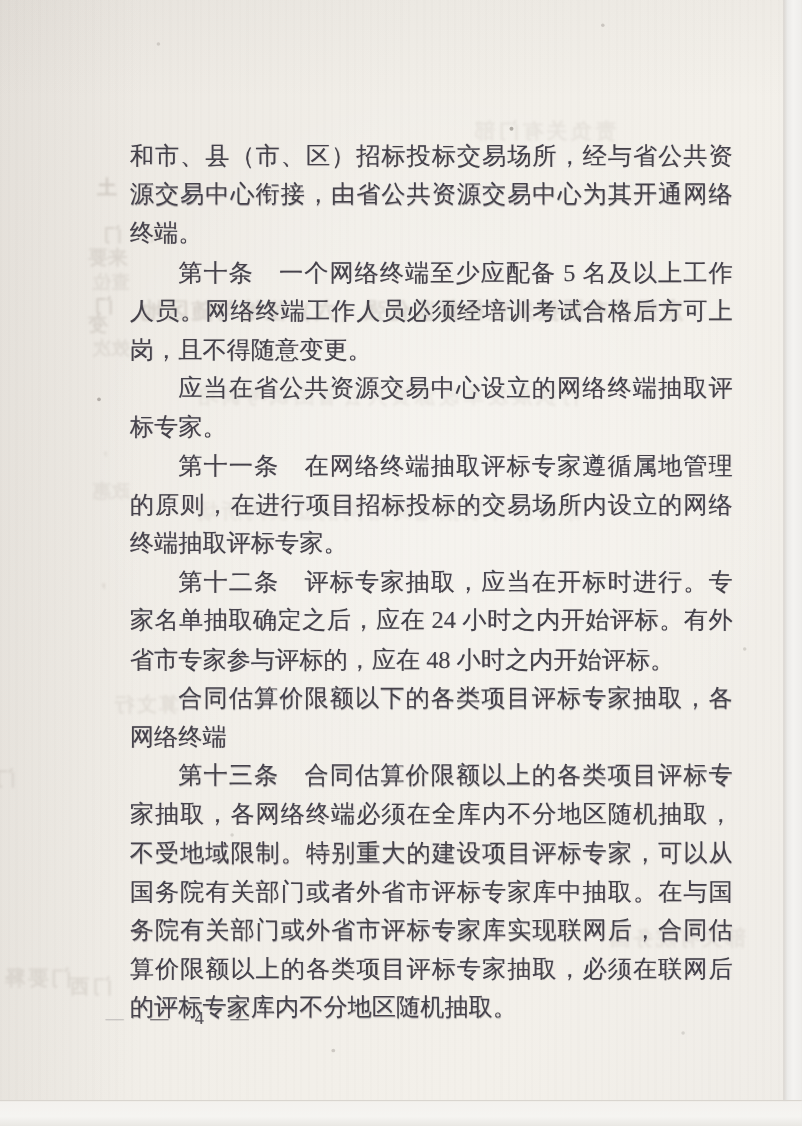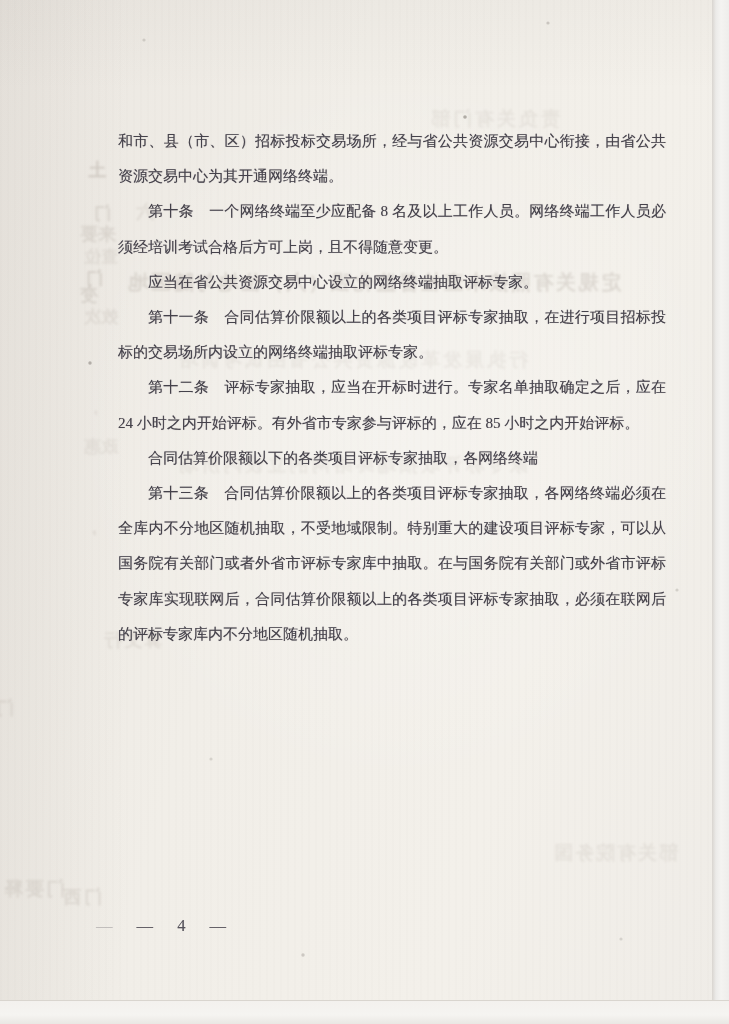--- a/index.html
+++ b/index.html
@@ -9,21 +9,21 @@
     background:
       radial-gradient(ellipse 70% 55% at 55% 42%, rgba(255,255,255,0.28), rgba(255,255,255,0) 65%),
       linear-gradient(to right, rgba(110,100,92,0.06) 0, rgba(110,100,92,0) 130px),
       linear-gradient(to bottom, rgba(110,100,92,0.04) 0, rgba(110,100,92,0) 90px),
       repeating-linear-gradient(90deg, rgba(80,70,60,0.012) 0 2px, rgba(0,0,0,0) 2px 7px),
       linear-gradient(105deg,#ebe7e1 0%, #f1eee8 38%, #f3f0ea 70%, #efece7 100%);
   }
   
   .doc-body{
     position:absolute;left:118px;top:124px;width:548px;
-    color:#45424b;font-size:15px;line-height:35.2px;
+    color:#45424b;font-size:22px;line-height:35.2px;
     text-align:justify;text-justify:inter-character;
     text-shadow:0.3px 0.3px 0.7px rgba(70,64,76,0.45);
   }
   .para{margin:0;}
   .para.indent{text-indent:2em;}
   
   .page-number{position:absolute;left:96px;top:916px;font-size:16.5px;color:#55525a;
     letter-spacing:2px;text-shadow:0.3px 0.3px 0.6px rgba(80,75,85,0.35);}
   .page-number .ghost-dash{opacity:0.32;margin-right:22px;filter:blur(0.4px);}
   .page-number .label{word-spacing:16px;}
@@ -93,24 +93,24 @@
       <span class="g-l8">，</span>
       <span class="g-l9">政惠</span>
       <span class="g-l10">，</span>
       <span class="g-l11">算文行</span>
       <span class="g-l12">门</span>
       <span class="g-l13">门西</span>
     </div>
 
   <div class="doc-body" id="doc-body">
       <p class="para">和市、县（市、区）招标投标交易场所，经与省公共资源交易中心衔接，由省公共资源交易中心为其开通网络终端。</p>
-      <p class="para indent">第十条　一个网络终端至少应配备 8 名及以上工作人员。网络终端工作人员必须经培训考试合格后方可上岗，且不得随意变更。</p>
+      <p class="para indent">第十条　一个网络终端至少应配备 5 名及以上工作人员。网络终端工作人员必须经培训考试合格后方可上岗，且不得随意变更。</p>
       <p class="para indent">应当在省公共资源交易中心设立的网络终端抽取评标专家。</p>
-      <p class="para indent">第十一条　合同估算价限额以上的各类项目评标专家抽取，在进行项目招标投标的交易场所内设立的网络终端抽取评标专家。</p>
-      <p class="para indent">第十二条　评标专家抽取，应当在开标时进行。专家名单抽取确定之后，应在 24 小时之内开始评标。有外省市专家参与评标的，应在 85 小时之内开始评标。</p>
+      <p class="para indent">第十一条　在网络终端抽取评标专家遵循属地管理的原则，在进行项目招标投标的交易场所内设立的网络终端抽取评标专家。</p>
+      <p class="para indent">第十二条　评标专家抽取，应当在开标时进行。专家名单抽取确定之后，应在 24 小时之内开始评标。有外省市专家参与评标的，应在 48 小时之内开始评标。</p>
       <p class="para indent">合同估算价限额以下的各类项目评标专家抽取，各网络终端</p>
       <p class="para indent">第十三条　合同估算价限额以上的各类项目评标专家抽取，各网络终端必须在全库内不分地区随机抽取，不受地域限制。特别重大的建设项目评标专家，可以从国务院有关部门或者外省市评标专家库中抽取。在与国务院有关部门或外省市评标专家库实现联网后，合同估算价限额以上的各类项目评标专家抽取，必须在联网后的评标专家库内不分地区随机抽取。</p>
     </div>
 
   <div class="page-number">
     <span class="ghost-dash">—</span><span class="label">— 4 —</span>
   </div>
 
   <div class="specks"></div>
   <div class="right-edge"></div>

